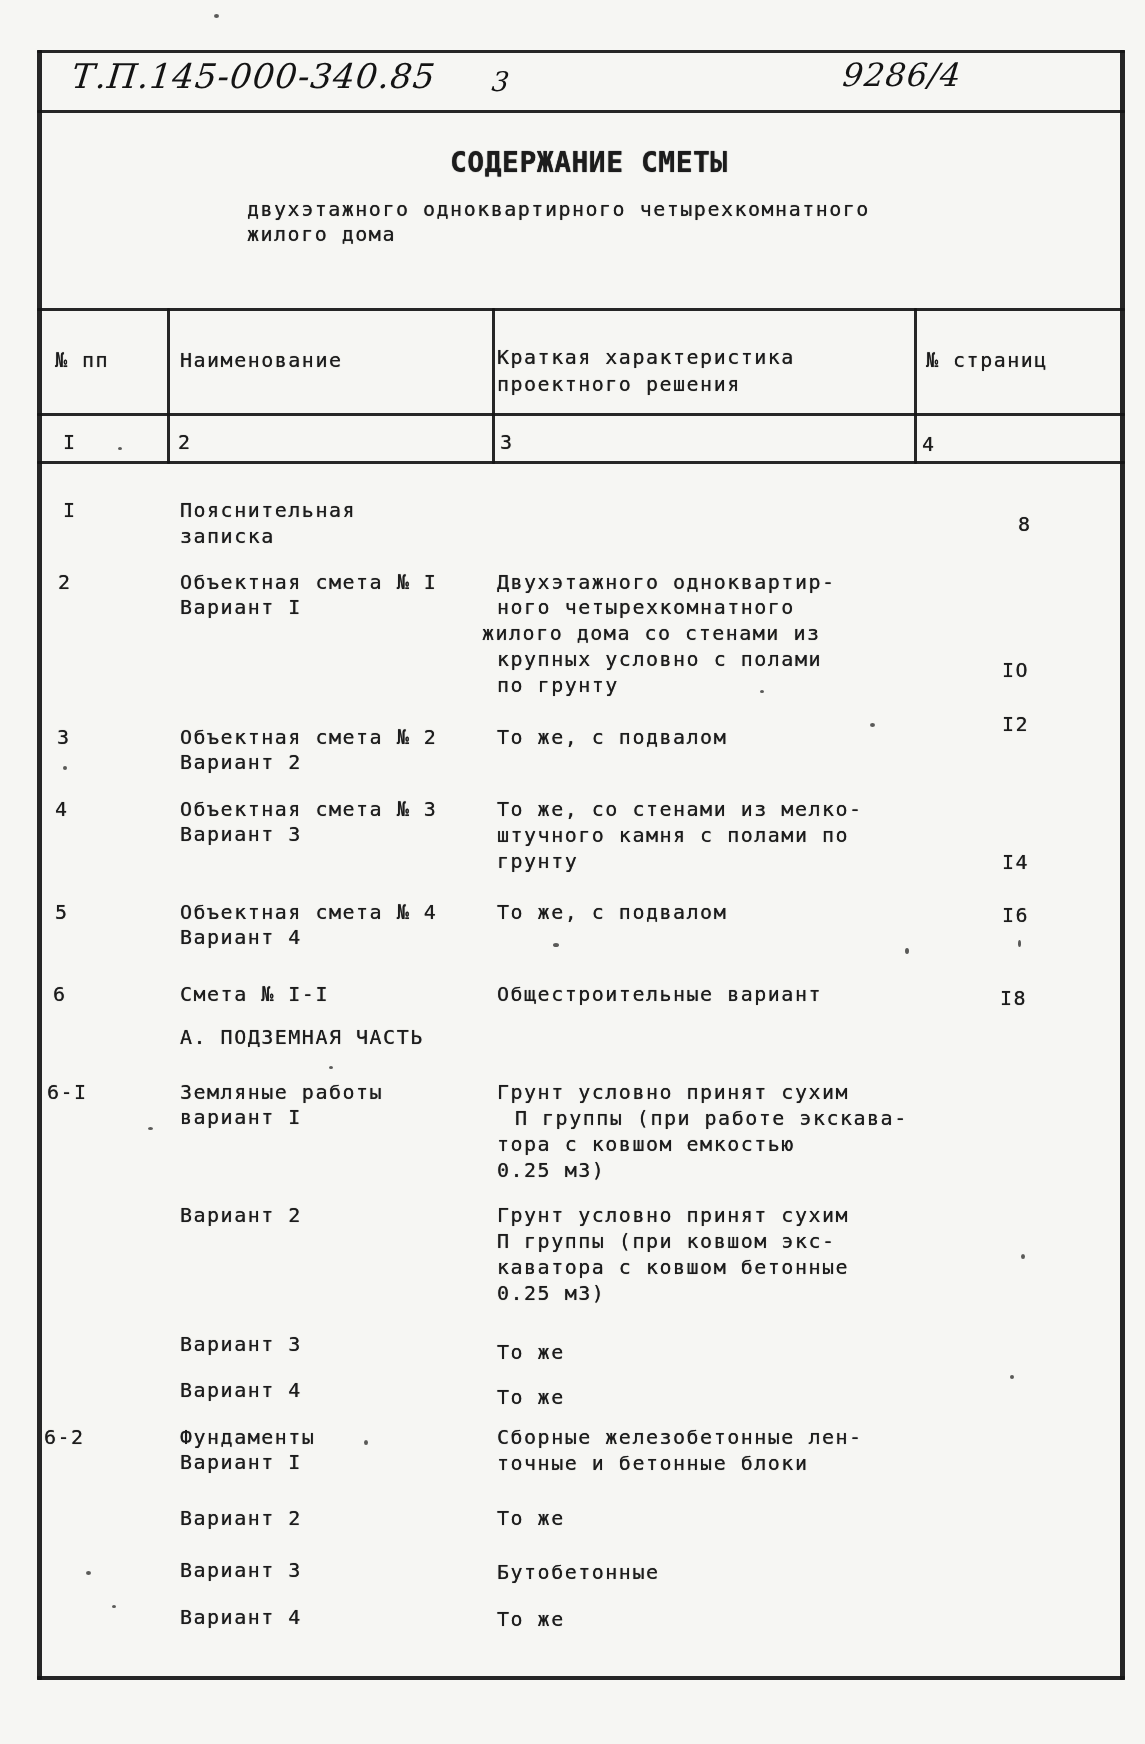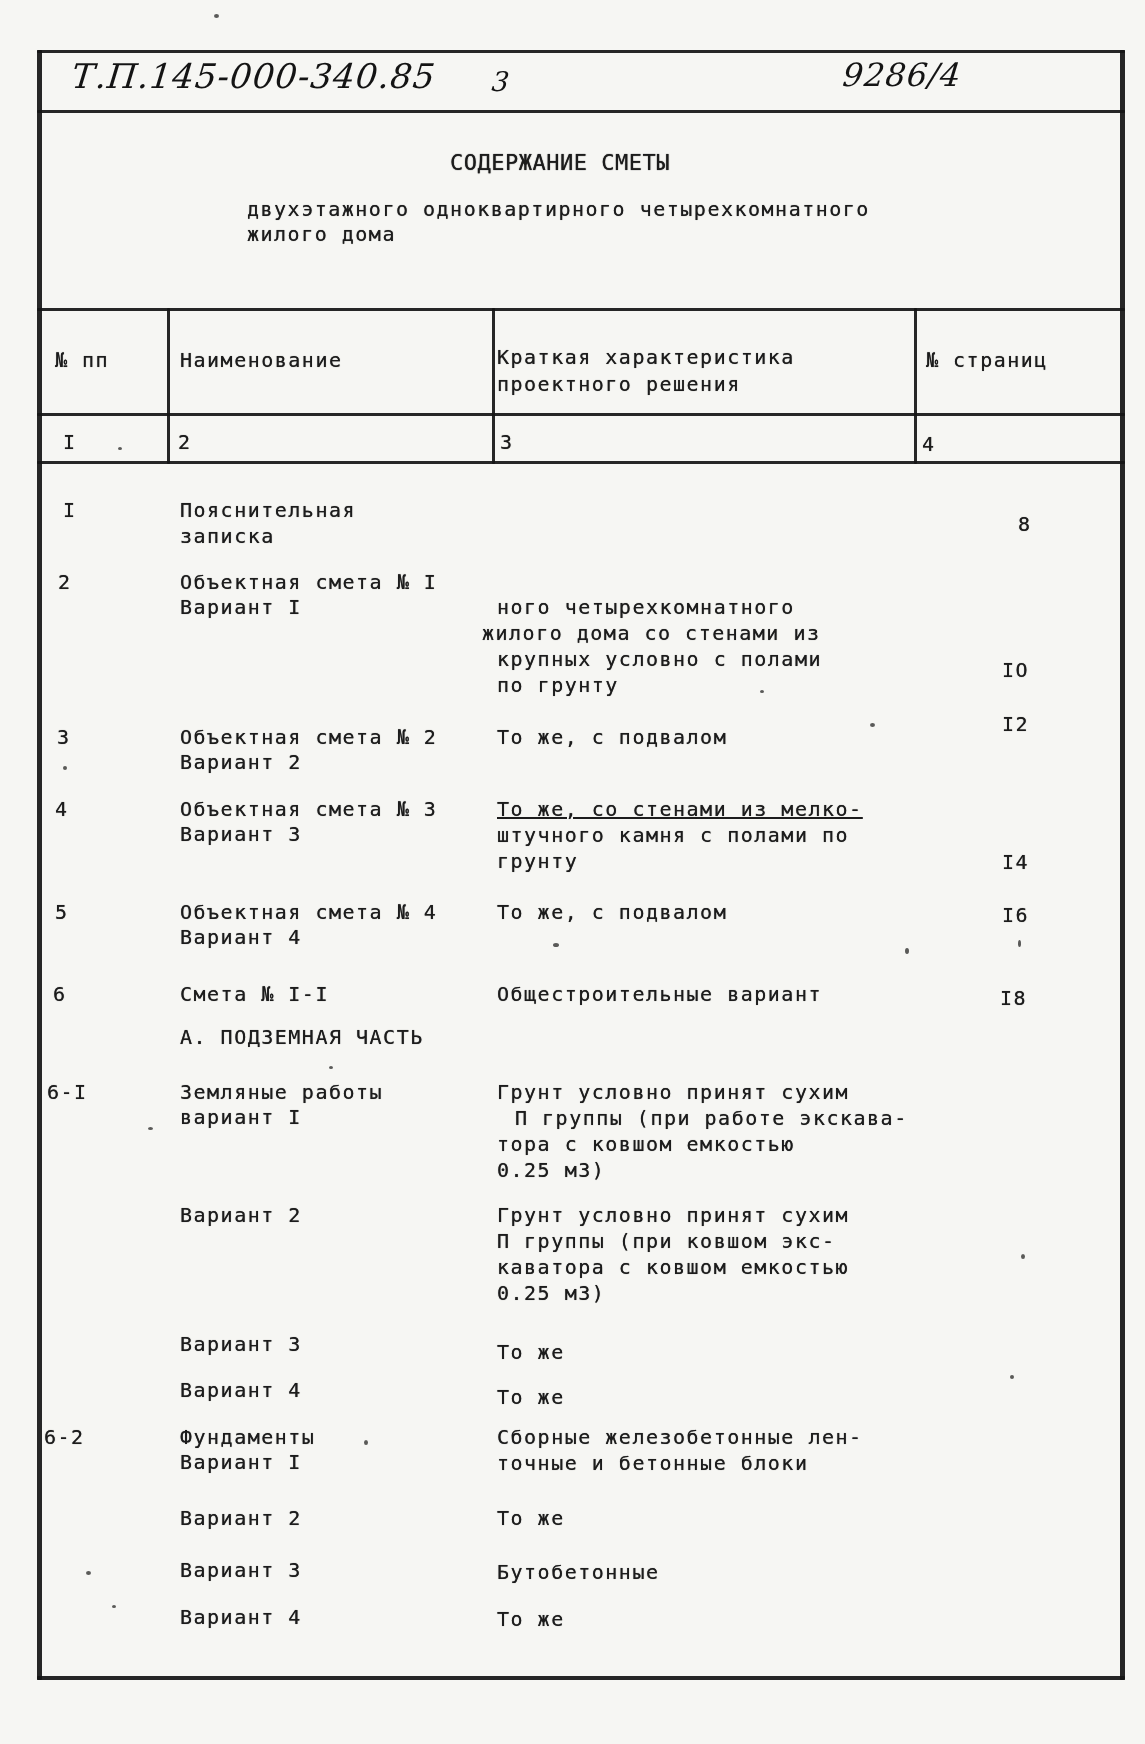--- a/index.html
+++ b/index.html
@@ -15,22 +15,22 @@
   .t{
     position:absolute;
     font-size:20px;
     line-height:25px;
     letter-spacing:1.5px;
     white-space:pre;
     color:#1c1c1c;
     text-shadow:0 0 0.7px rgba(10,10,10,.8);
   }
   .title{
-    font-size:22px;
-    font-weight:normal;
+    font-size:28px;
+    font-weight:bold;
     letter-spacing:0.5px;
     text-shadow:0 0 1px rgba(10,10,10,.9);
   }
   .hand{
     position:absolute;
     font-family:"DejaVu Serif", serif;
     font-style:italic;
     color:#141414;
     letter-spacing:1px;
     white-space:pre;
@@ -86,36 +86,37 @@
   <div class="t" style="left:922px;top:432px;">4</div>
 
   <div class="t" style="left:63px;top:498px;">I</div>
   <div class="t" style="left:180px;top:498px;">Пояснительная</div>
   <div class="t" style="left:180px;top:524px;">записка</div>
   <div class="t" style="left:1018px;top:512px;">8</div>
 
   <div class="t" style="left:58px;top:570px;">2</div>
   <div class="t" style="left:180px;top:570px;">Объектная смета № I</div>
   <div class="t" style="left:180px;top:595px;">Вариант I</div>
+  <div class="t" style="left:497px;top:570px;">Двухэтажного одноквартир-</div>
   <div class="t" style="left:497px;top:595px;">ного четырехкомнатного</div>
   <div class="t" style="left:482px;top:621px;">жилого дома со стенами из</div>
   <div class="t" style="left:497px;top:647px;">крупных условно с полами</div>
   <div class="t" style="left:497px;top:673px;">по грунту</div>
   <div class="t" style="left:1002px;top:658px;">IO</div>
 
   <div class="t" style="left:57px;top:725px;">3</div>
   <div class="t" style="left:180px;top:725px;">Объектная смета № 2</div>
   <div class="t" style="left:180px;top:750px;">Вариант 2</div>
   <div class="t" style="left:497px;top:725px;">То же, с подвалом</div>
   <div class="t" style="left:1002px;top:712px;">I2</div>
 
   <div class="t" style="left:55px;top:797px;">4</div>
   <div class="t" style="left:180px;top:797px;">Объектная смета № 3</div>
   <div class="t" style="left:180px;top:822px;">Вариант 3</div>
-  <div class="t" style="left:497px;top:797px;text-decoration:underline;">То же, со стенами из мелко-</div>
+  <div class="t" style="left:497px;top:797px;">То же, со стенами из мелко-</div>
   <div class="t" style="left:497px;top:823px;">штучного камня с полами по</div>
   <div class="t" style="left:497px;top:849px;">грунту</div>
   <div class="t" style="left:1002px;top:850px;">I4</div>
 
   <div class="t" style="left:55px;top:900px;">5</div>
   <div class="t" style="left:180px;top:900px;">Объектная смета № 4</div>
   <div class="t" style="left:180px;top:925px;">Вариант 4</div>
   <div class="t" style="left:497px;top:900px;">То же, с подвалом</div>
   <div class="t" style="left:1002px;top:903px;">I6</div>
 
@@ -130,21 +131,21 @@
   <div class="t" style="left:180px;top:1080px;">Земляные работы</div>
   <div class="t" style="left:180px;top:1105px;">вариант I</div>
   <div class="t" style="left:497px;top:1080px;">Грунт условно принят сухим</div>
   <div class="t" style="left:515px;top:1106px;">П группы (при работе экскава-</div>
   <div class="t" style="left:497px;top:1132px;">тора с ковшом емкостью</div>
   <div class="t" style="left:497px;top:1158px;">0.25 м3)</div>
 
   <div class="t" style="left:180px;top:1203px;">Вариант 2</div>
   <div class="t" style="left:497px;top:1203px;">Грунт условно принят сухим</div>
   <div class="t" style="left:497px;top:1229px;">П группы (при ковшом экс-</div>
-  <div class="t" style="left:497px;top:1255px;">каватора с ковшом емкостью</div>
+  <div class="t" style="left:497px;top:1255px;">каватора с ковшом бетонные</div>
   <div class="t" style="left:497px;top:1281px;">0.25 м3)</div>
 
   <div class="t" style="left:180px;top:1332px;">Вариант 3</div>
   <div class="t" style="left:497px;top:1340px;">То же</div>
   <div class="t" style="left:180px;top:1378px;">Вариант 4</div>
   <div class="t" style="left:497px;top:1385px;">То же</div>
 
   <div class="t" style="left:44px;top:1425px;">6-2</div>
   <div class="t" style="left:180px;top:1425px;">Фундаменты</div>
   <div class="t" style="left:180px;top:1450px;">Вариант I</div>

